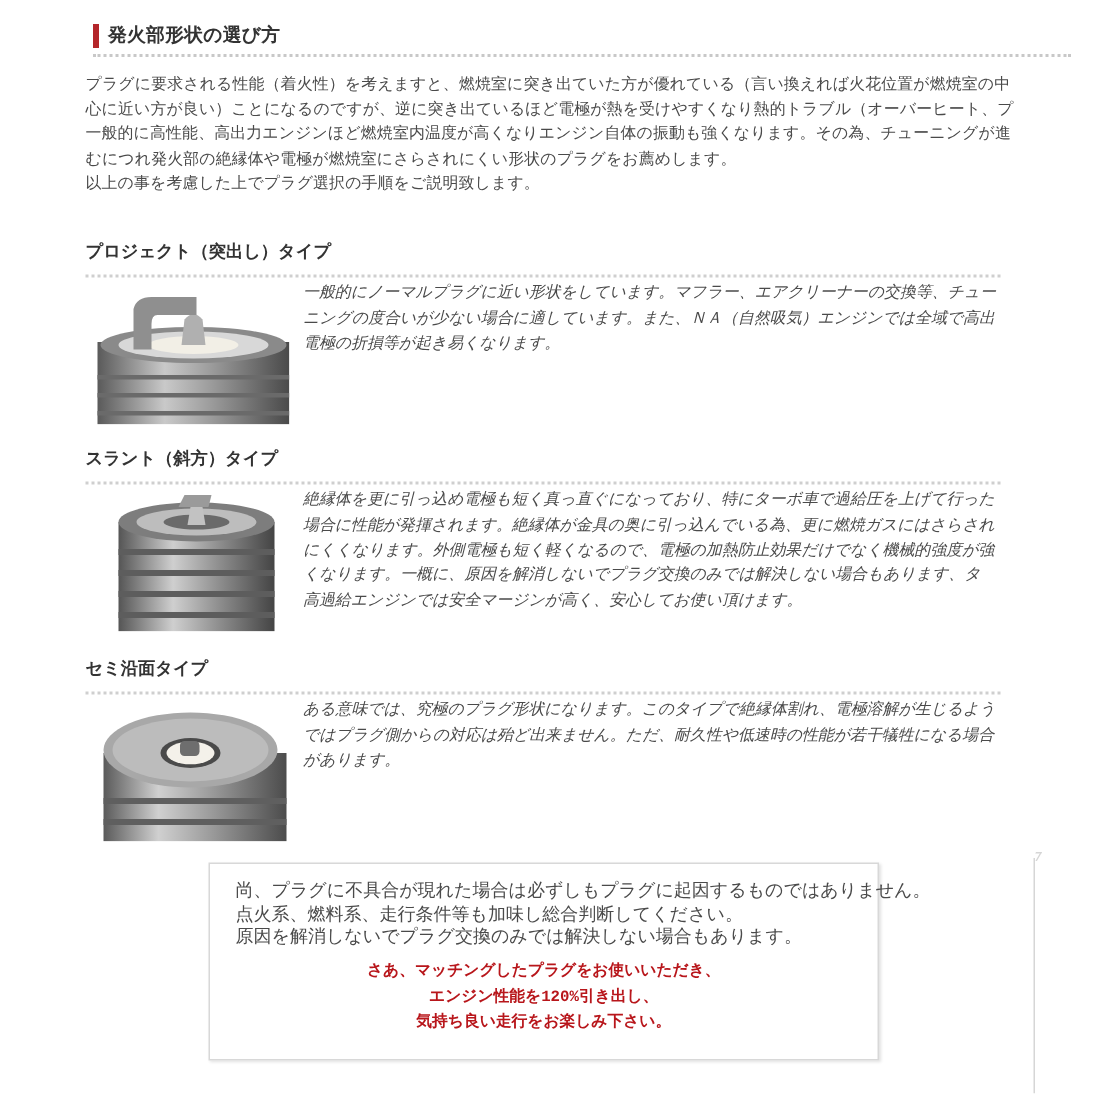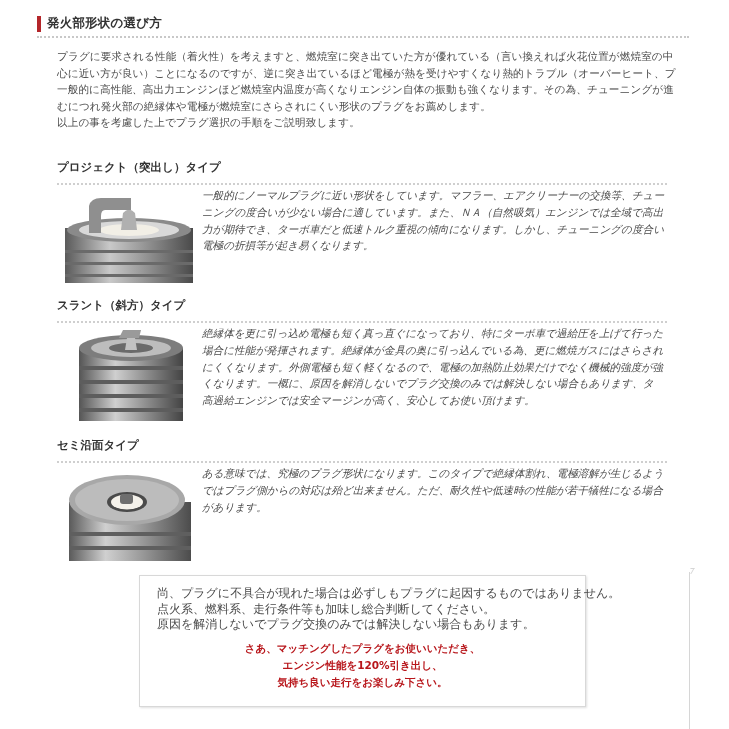--- a/index.html
+++ b/index.html
@@ -1,37 +1,37 @@
 <!DOCTYPE html>
 <html><head>
   <meta charset="utf-8">
   <style>
     * { box-sizing: border-box; margin: 0; padding: 0; }
     html, body { width: 729px; height: 729px; background: #ffffff; overflow: hidden; }
     body { font-family: "DejaVu Sans", sans-serif; color: #444; position: relative; }
 
-    .page-header { position: absolute; left: 37px; top: 14px; width: 652px; height: 24px; padding-left: 12px; }
+    .page-header { position: absolute; left: 62px; top: 14px; width: 652px; height: 24px; padding-left: 12px; }
     .header-bar { position: absolute; left: 0; top: 2px; width: 4px; height: 16px; background: #b4262a; }
     .header-title { position: absolute; left: 10px; top: 1px; font-size: 12.5px; font-weight: bold; color: #333; letter-spacing: 0.2px; }
     .header-rule { position: absolute; left: 0; top: 22px; width: 652px; height: 0; border-top: 2px dotted #c8c8c8; }
 
     .intro { position: absolute; left: 57px; top: 48px; width: 640px; font-size: 10.6px; line-height: 16.5px; color: #4a4a4a; letter-spacing: 0.1px; }
     .intro p { white-space: nowrap; }
 
     .section { position: absolute; left: 57px; width: 643px; }
     .section-title { font-size: 11.5px; font-weight: bold; color: #333; height: 18px; line-height: 18px; }
     .section-rule { position: absolute; left: 0; top: 25px; width: 610px; border-top: 2px dotted #cfcfcf; }
     .section-image { position: absolute; left: 2px; top: 30px; width: 134px; height: 95px; overflow: hidden; background: #fff; }
     .section-text { position: absolute; left: 145px; top: 29px; width: 470px; font-size: 10.6px; line-height: 16.8px; color: #4a4a4a; }
     .section-text p { white-space: nowrap; font-style: italic; }
 
     .notice-box { position: absolute; left: 139px; top: 575px; width: 447px; height: 132px; border: 1px solid #d8d8d8; box-shadow: 1px 1px 2px rgba(0,0,0,0.12); background: #fff; }
     .notice-lines { position: absolute; left: 17px; top: 10px; font-size: 12px; line-height: 15.5px; color: #4a4a4a; }
     .notice-lines p { white-space: nowrap; }
-    .notice-cta { position: absolute; left: 0; top: 64px; width: 100%; text-align: center; font-size: 10.5px; line-height: 17px; font-weight: bold; color: #b8161b; }
+    .notice-cta { position: absolute; left: 0; top: 64px; width: 100%; text-align: center; font-size: 10.5px; line-height: 17px; font-weight: bold; color: #b8161b; font-family: Liberation Mono, monospace; }
 
     .edge-line { position: absolute; left: 689px; top: 572px; width: 1px; height: 157px; background: #d6d6d6; }
     .edge-tick { position: absolute; left: 689px; top: 568px; width: 4px; height: 6px; border-top: 1px solid #d6d6d6; border-right: 1px solid #d6d6d6; transform: skewX(-30deg); }
   </style>
 </head>
 <body>
 
 <div class="page-header">
   <div class="header-bar"></div>
   <div class="header-title">発火部形状の選び方</div>
@@ -66,21 +66,20 @@
       <path d="M62 42 L64 25 Q70 18 76 25 L78 42 Z" fill="#b0b0b0"></path>
       <path d="M30 45 L30 18 Q32 10 42 10 L72 10 L72 22 L46 22 Q42 22 42 28 L42 45 Z" fill="#8f8f8f"></path>
       <rect x="6" y="62" width="128" height="3" fill="#6a6a6a"></rect>
       <rect x="6" y="74" width="128" height="3" fill="#6a6a6a"></rect>
       <rect x="6" y="86" width="128" height="3" fill="#6a6a6a"></rect>
     </svg>
   </div>
   <div class="section-text">
     <p>一般的にノーマルプラグに近い形状をしています。マフラー、エアクリーナーの交換等、チュー</p>
     <p>ニングの度合いが少ない場合に適しています。また、ＮＡ（自然吸気）エンジンでは全域で高出</p>
-    <p>力が期待でき、ターボ車だと低速トルク重視の傾向になります。しかし、チューニングの度合い</p>
     <p>電極の折損等が起き易くなります。</p>
   </div>
 </div>
 
 <div class="section" style="top:296px;">
   <div class="section-title">スラント（斜方）タイプ</div>
   <div class="section-rule"></div>
   <div class="section-image">
     <svg width="134" height="95" viewBox="0 0 134 95">
       <defs>

